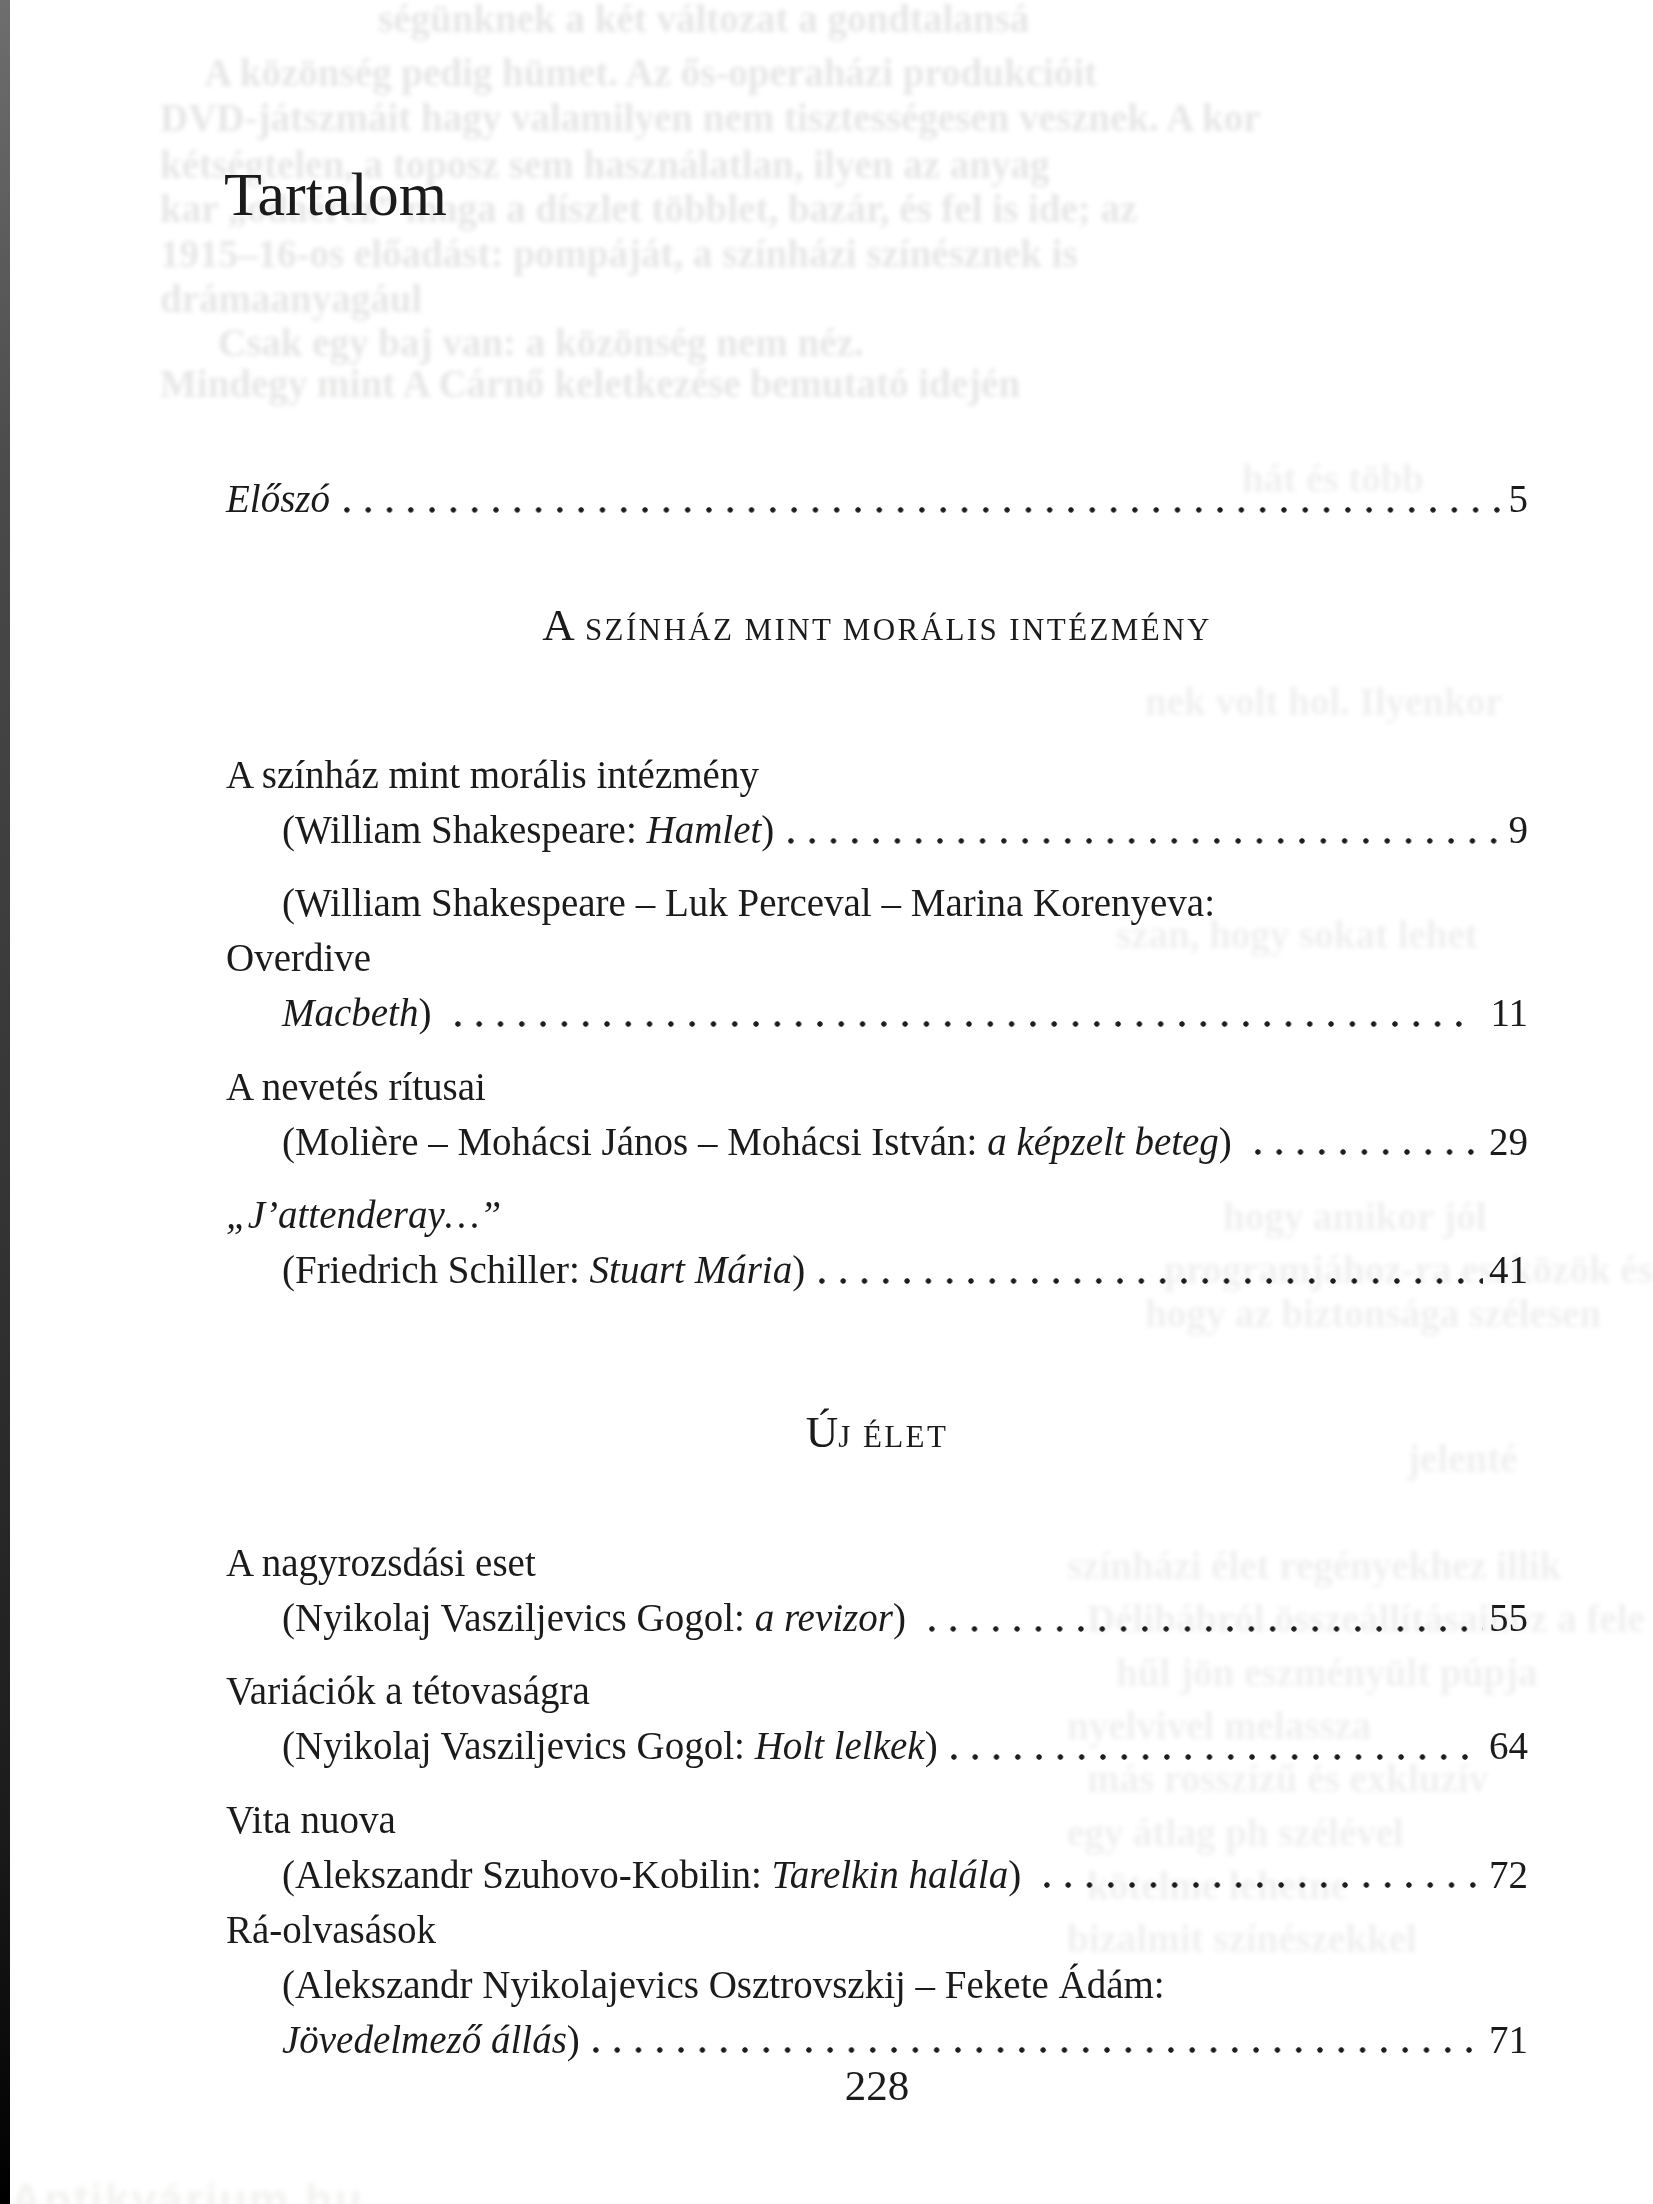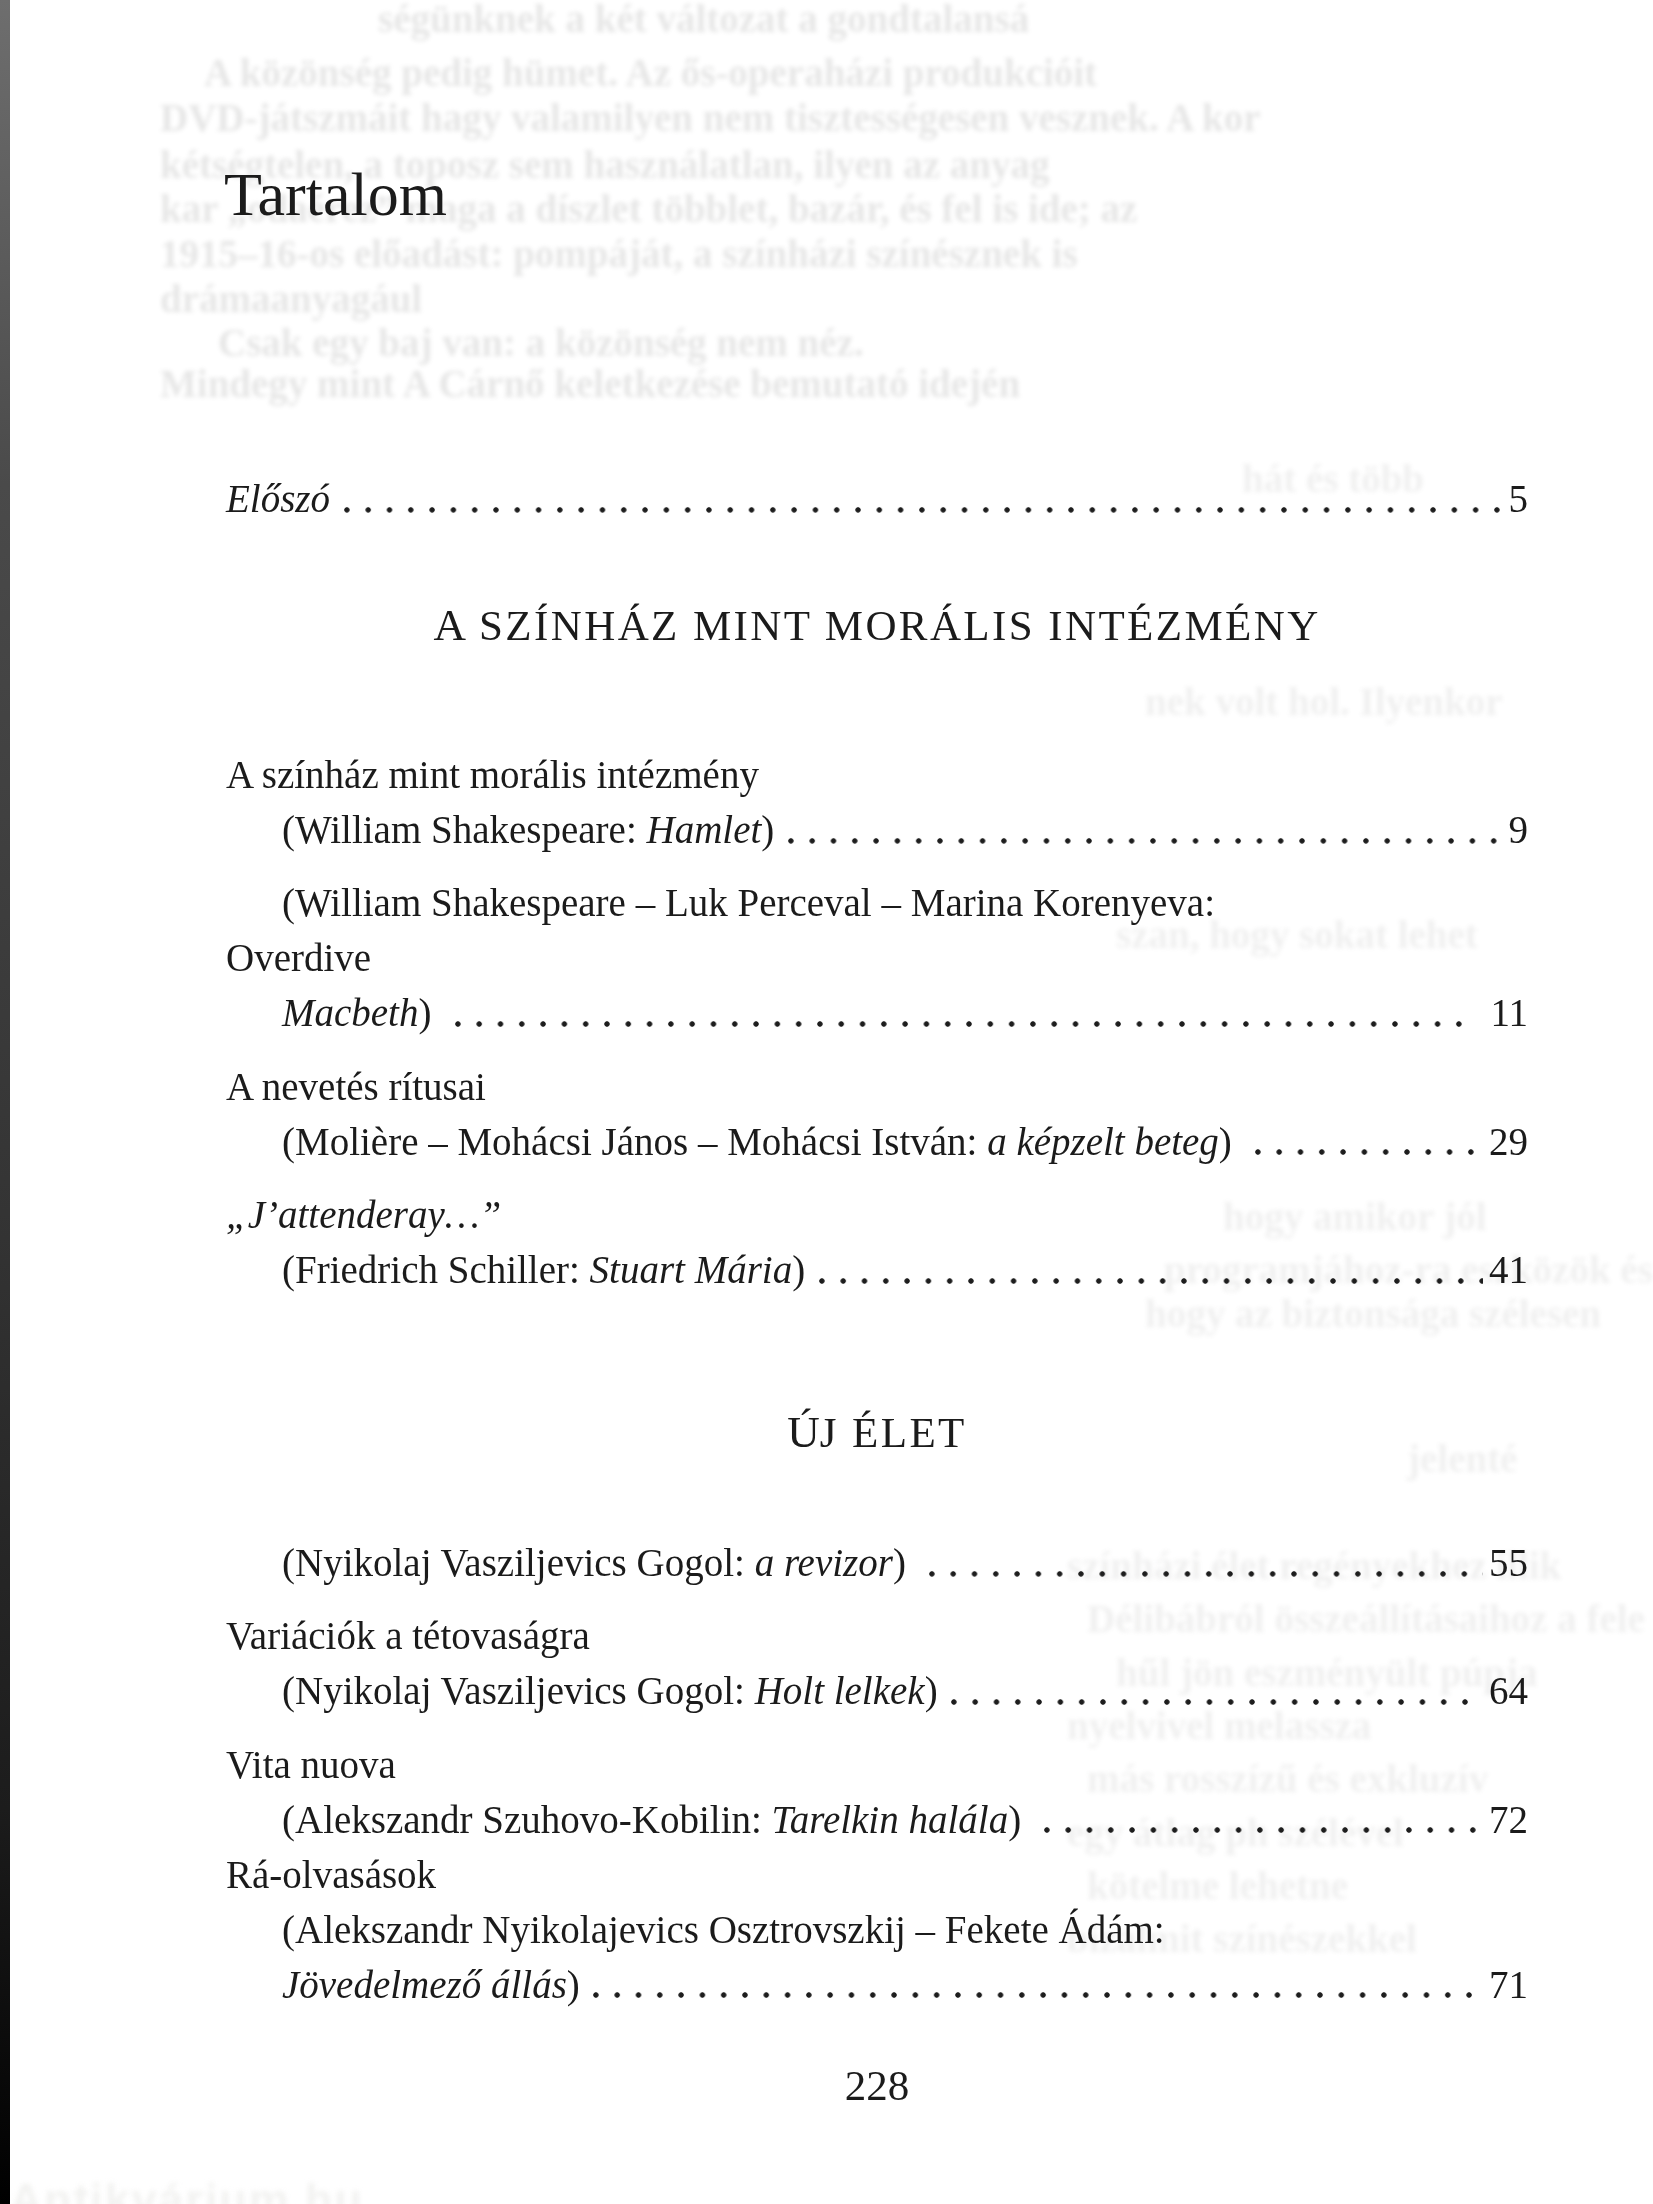--- a/index.html
+++ b/index.html
@@ -11,21 +11,21 @@
   .left-edge{position:absolute;left:0;top:0;width:9.7px;height:2205px;
     background:linear-gradient(180deg,#6e6e6e 0%,#4a4a4a 22%,#343434 55%,#1c1c1c 82%,#000 100%);}
   .page-title{position:absolute;left:224px;top:163px;margin:0;
     font-size:62px;font-weight:normal;letter-spacing:0;line-height:1.0;}
   .preface{position:absolute;left:226px;top:471px;width:1302px;}
   #sections .section{position:absolute;left:226px;width:1302px;}
   #sections .section:nth-child(1){top:598px;}
   #sections .section:nth-child(2){top:1405px;}
   .sec-head{margin:0;text-align:center;font-weight:normal;line-height:55px;}
   .sec-initial{font-size:45px;}
-  .sec-rest{font-size:43px;letter-spacing:2.4px;}
+  .sec-rest{font-size:31px;letter-spacing:2.4px;}
   #sections .section:nth-child(1) .sec-head{margin-bottom:87px;}
   #sections .section:nth-child(2) .sec-head{margin-bottom:68px;}
   .entry{margin-bottom:18.4px;}
   #sections .section:nth-child(2) .entry:last-child{margin-top:-18.4px;}
   .row{display:flex;line-height:55px;font-size:39px;}
   .row .txt{white-space:pre;}
   .row.indent{padding-left:56px;text-align:center;}
   .txt em{font-style:italic;}
   .dots{flex:1 1 auto;align-self:flex-end;height:7.8px;margin:0 5.8px 12.6px 13.6px;
     background-image:radial-gradient(circle at 2.9px 3.9px,#1d1d1d 2.3px,rgba(0,0,0,0) 3px);
@@ -124,20 +124,23 @@
         <div class="row indent">
           <span class="txt"><span>(Friedrich Schiller: </span><em>Stuart Mária</em><span>)</span></span>
           <span class="dots"></span>
           <span class="pg">41</span>
         </div>
       </div>
     </section>
     <section class="section">
       <h2 class="sec-head"><span class="sec-initial">Ú</span><span class="sec-rest">J ÉLET</span></h2>
       <div class="entry">
+        <div class="row">
+          <span class="txt"><span>A nagyrozsdási eset</span></span>
+        </div>
         <div class="row indent">
           <span class="txt"><span>(Nyikolaj Vasziljevics Gogol: </span><em>a revizor</em><span>) </span></span>
           <span class="dots"></span>
           <span class="pg">55</span>
         </div>
       </div>
       <div class="entry">
         <div class="row">
           <span class="txt"><span>Variációk a tétovaságra</span></span>
         </div>

